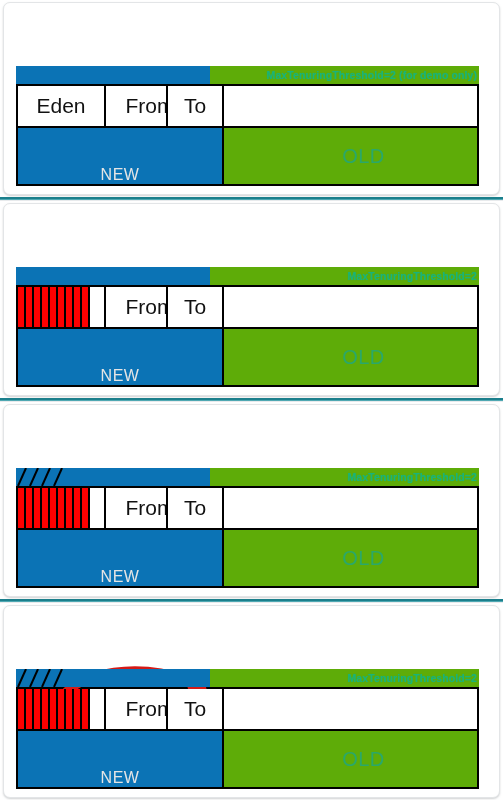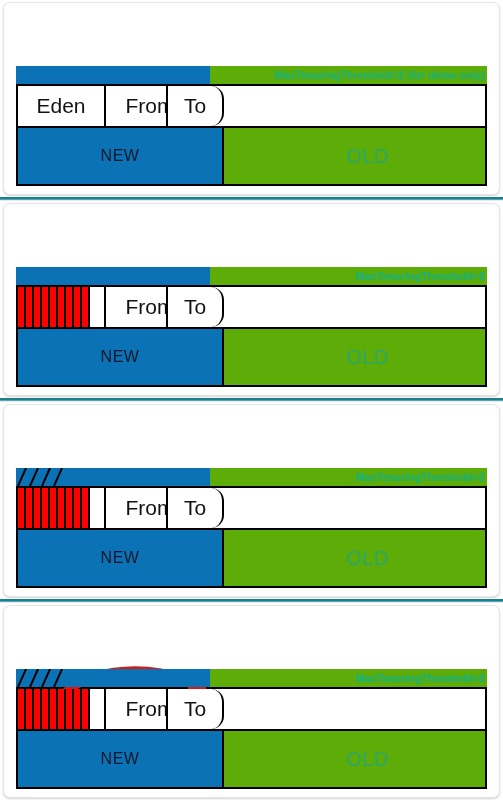--- a/index.html
+++ b/index.html
@@ -29,21 +29,21 @@
     border-radius:7px;
     box-shadow:0 1px 2px rgba(120,125,130,.35);
     margin:2px 3px;
     overflow:hidden;
   }
   .slide-inner{position:absolute;left:0;right:0;bottom:0;top:0;}
 
   
   .diagram{
     position:absolute;
-    left:12px;right:12px;
+    left:12px;right:20px;
     bottom:8px;
     margin-top:6px;
   }
 
   
   .toprow{
     position:relative;
     height:18px;
     display:flex;
   }
@@ -81,43 +81,43 @@
     border-right:2px solid #000;
     display:flex;align-items:center;justify-content:center;
     font-size:21px;color:#111;
     background:#fff;
     box-sizing:border-box;
     position:relative;
     overflow:hidden;
   }
   .cell.eden{flex:0 0 88px;}
   .cell.from{flex:0 0 62px;padding-left:28px;}
-  .cell.to{flex:0 0 56px;border-radius:13px;}
+  .cell.to{flex:0 0 56px;}
   .cell.rest{flex:1 1 auto;border-right:none;}
 
   
   .bars{position:absolute;left:0;top:0;bottom:0;display:flex;}
   .bar{
     width:8px;height:100%;
     background:#fd0000;
     border-right:2px solid #000;
     box-sizing:border-box;
   }
 
   
   .genrow{
     display:flex;
     height:58px;
     border:2px solid #000;border-top:none;
     box-sizing:border-box;
   }
   .gen-new{
     background:#0b73b5;
-    display:flex;align-items:center;justify-content:center;
-    color:#0f172a;font-size:16px;letter-spacing:.5px;
+    display:flex;align-items:flex-end;justify-content:center;
+    color:#e5e5e5;font-size:16px;letter-spacing:.5px;
   }
   .gen-old{
     background:#5eac08;
     display:flex;align-items:center;justify-content:center;
     color:#2aa86a;font-size:20px;letter-spacing:.5px;
     flex:1 1 auto;
     border-left:2px solid #000;
     padding-left:26px;
   }
 

